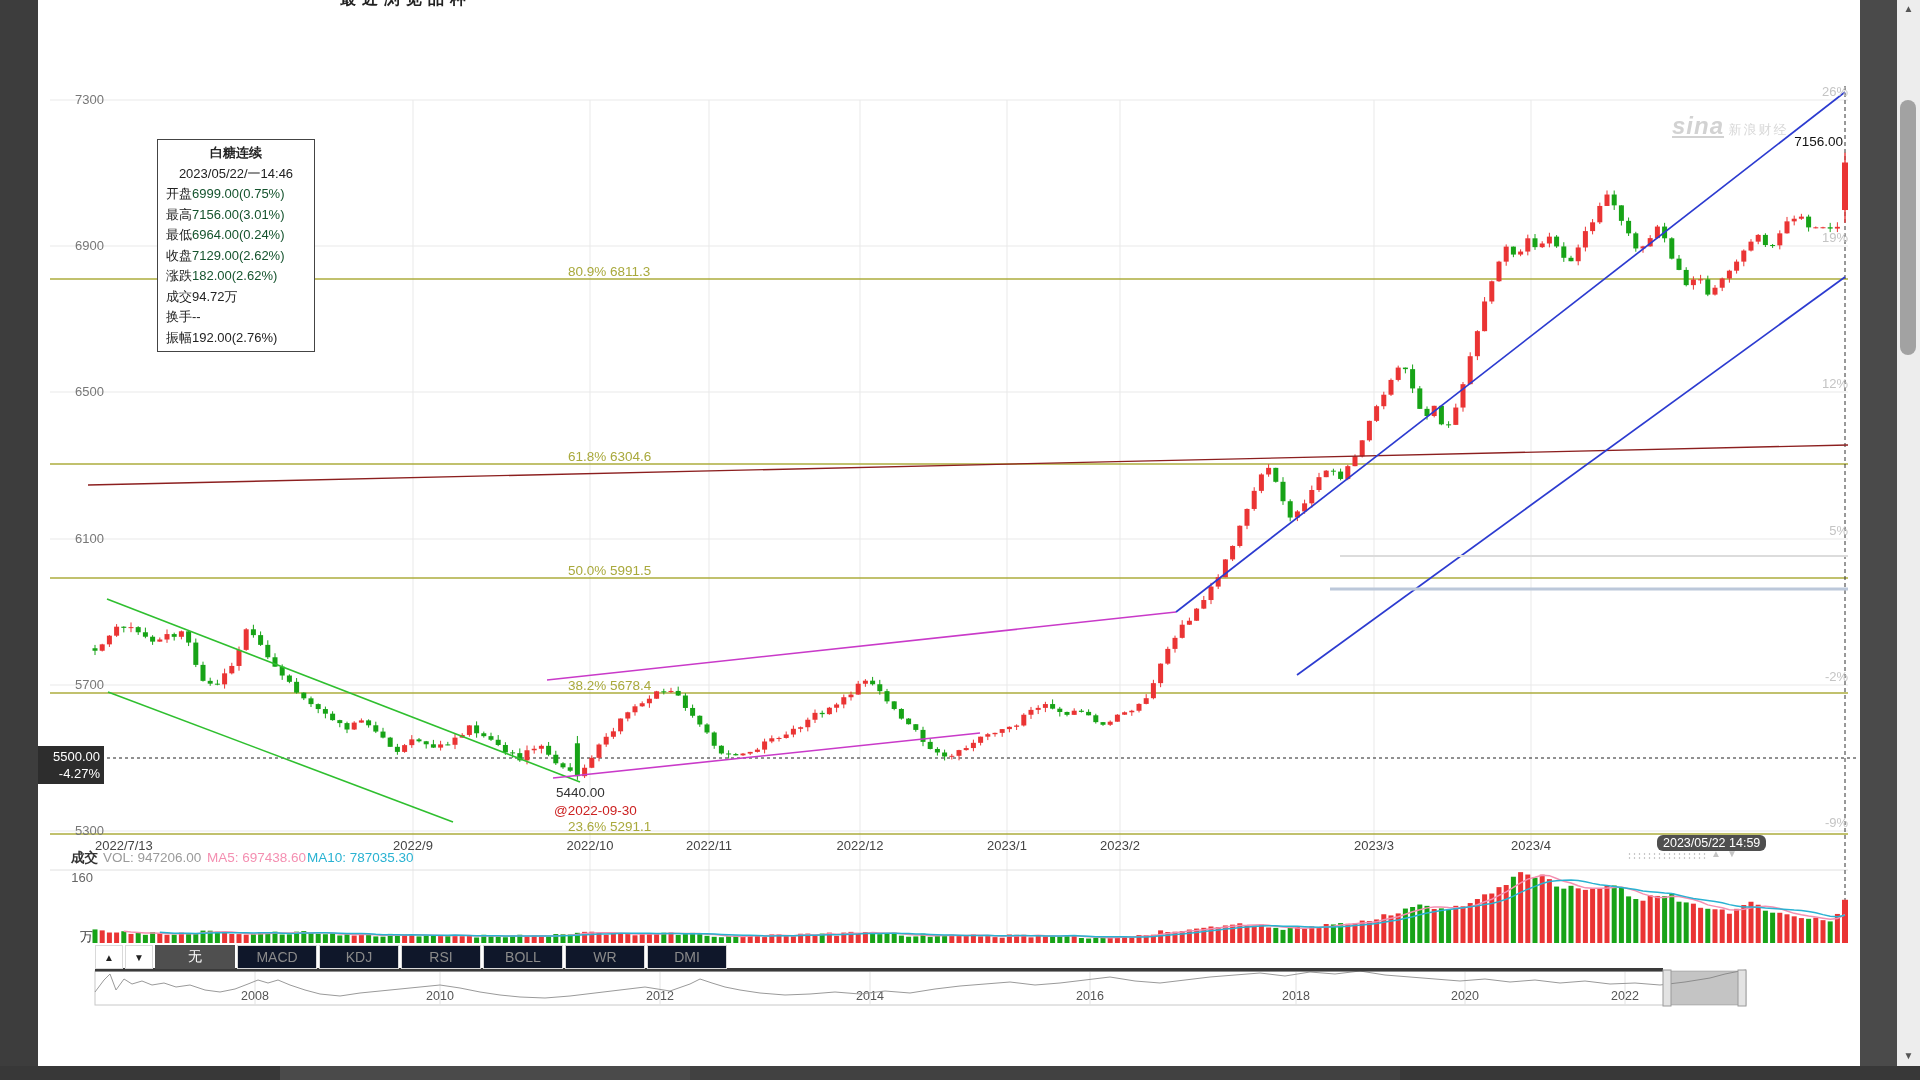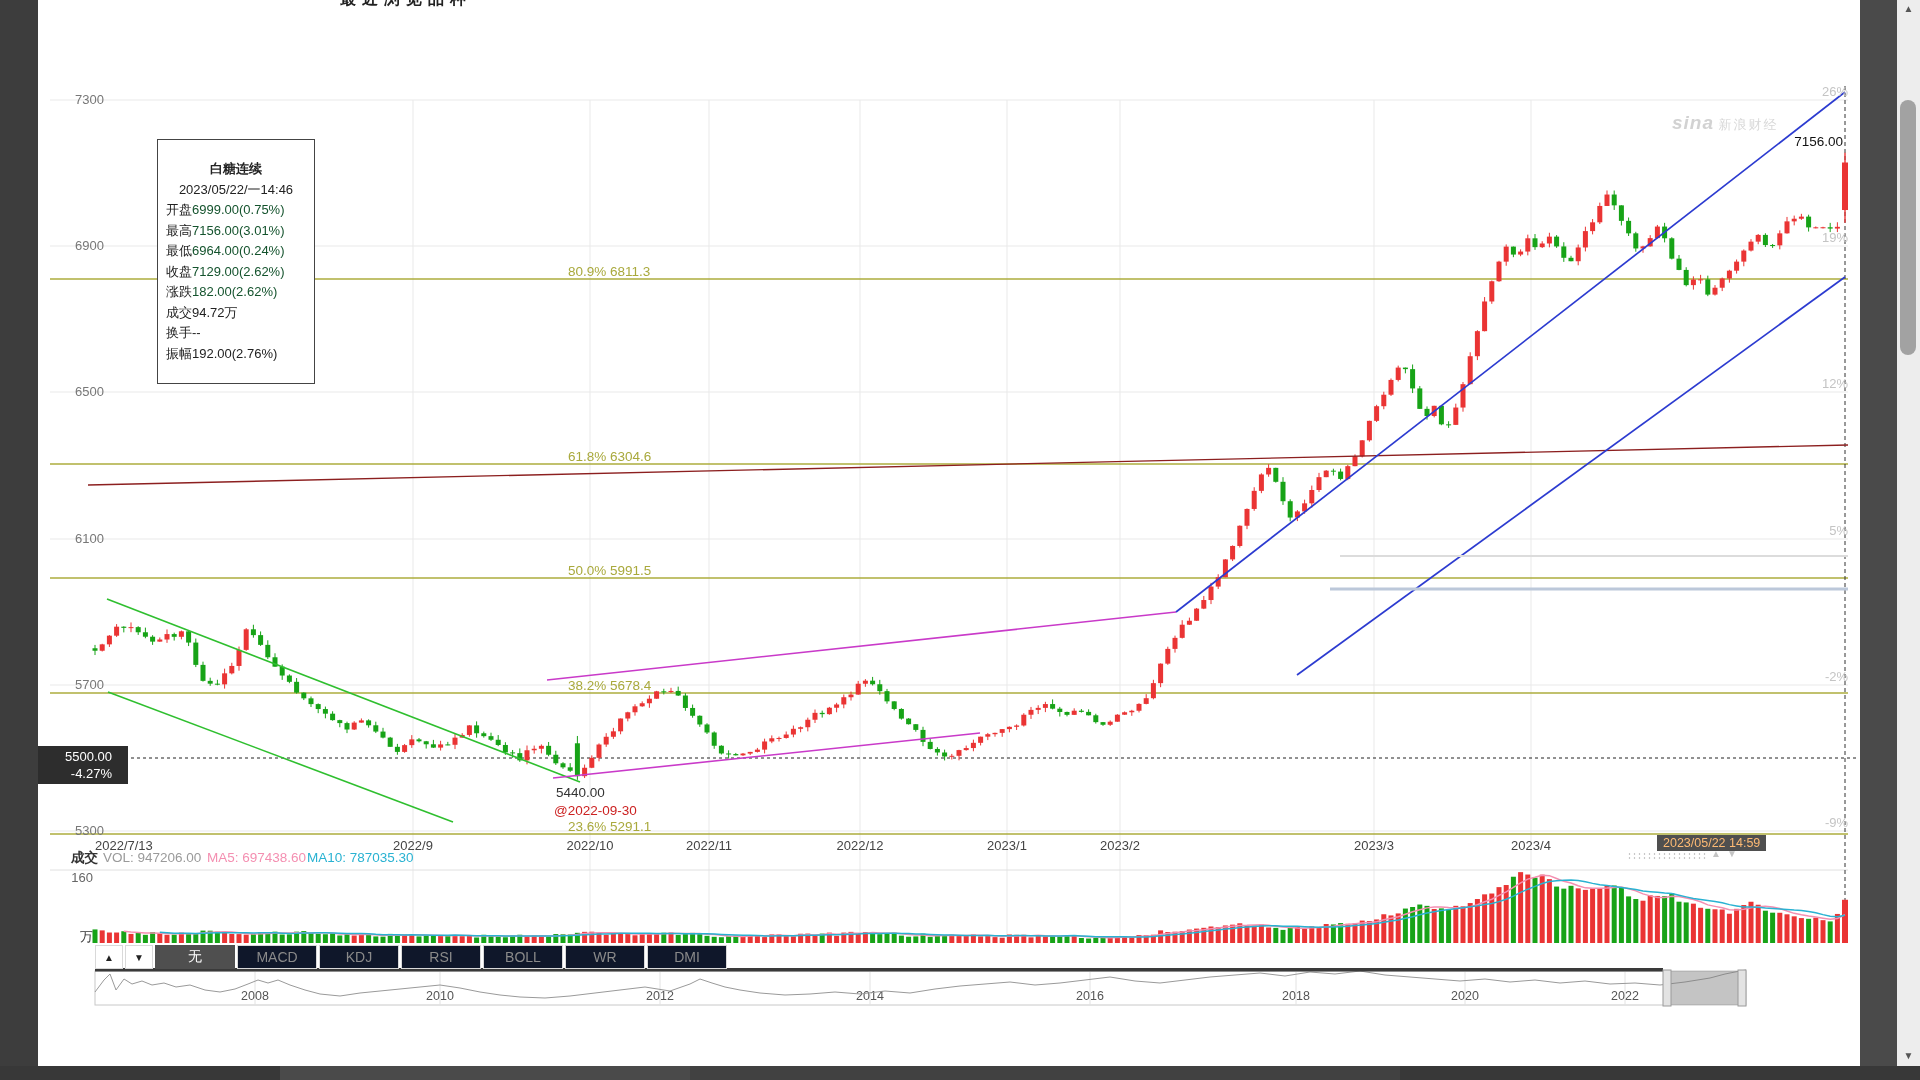--- a/index.html
+++ b/index.html
@@ -17,31 +17,31 @@
   .tab-spacer{flex:1;}
   .tab-icons{display:flex;align-items:center;gap:16px;padding-right:14px;}
   .kebab{color:#3e6cb4;font-size:18px;font-weight:bold;line-height:1;}
   
   .infobar{left:48px;top:56px;font-size:14.5px;color:#555;white-space:nowrap;}
   .infobar .date{color:#26355e;}
   .infobar .red{color:#dd3030;}
   .infobar .dark{color:#333;}
   .infobar span{margin-right:6px;}
   
-  .tooltip{left:157px;top:139px;width:156px;background:#fff;border:1px solid #444;font-size:13px;color:#222;padding:19px 0;}
+  .tooltip{left:157px;top:139px;width:156px;background:#fff;border:1px solid #444;font-size:13px;color:#222;padding:3px 0;}
   .tooltip .trow{display:flex;padding:1px 8px;line-height:18.5px;}
   .tooltip .center{justify-content:center;text-align:center;}
   .tooltip .val.red{color:#14532d;}
   
-  .price-marker{left:38px;top:746px;width:58px;background:#2d2d2d;color:#fff;font-size:13px;text-align:right;padding:2px 16px;line-height:17px;}
+  .price-marker{left:38px;top:746px;width:58px;background:#2d2d2d;color:#fff;font-size:13px;text-align:right;padding:2px 4px;line-height:17px;}
   
-  .date-badge{left:1657px;top:835px;background:#4f4f4f;color:#fdba74;font-size:12.5px;padding:1px 6px;}
+  .date-badge{left:1657px;top:835px;background:#4f4f4f;color:#ffffff;font-size:12.5px;padding:1px 6px;border-radius:6px;}
   
   .watermark{left:1672px;top:112px;color:#d2d2d2;white-space:nowrap;}
-  .watermark .sina{font-style:italic;font-weight:bold;font-size:19px;letter-spacing:1px;}
+  .watermark .sina{font-style:italic;font-weight:bold;font-size:24px;letter-spacing:1px;text-decoration:underline;}
   .watermark .cn{font-size:13px;letter-spacing:2px;color:#d8d8d8;}
   
   .ind-row{left:95px;top:945px;display:flex;gap:2px;z-index:3;}
   .ind-btn{width:78px;height:22px;background:#0f172a;border:1px solid #d9d9d9;color:#8a8a8a;font-size:14px;display:flex;align-items:center;justify-content:center;cursor:pointer;}
   .ind-btn.small{width:26px;background:#fff;color:#222;font-size:10px;}
   .ind-btn.active{background:#4f4f4f;border-color:#4f4f4f;color:#fff;}
   
   .grip{left:1627px;top:852px;width:80px;height:8px;background-image:radial-gradient(#c8c8c8 1px,transparent 1.2px);background-size:5px 4px;}
   .grip-arrows{left:1711px;top:848px;color:#c4c4c4;font-size:10px;letter-spacing:6px;}
   

